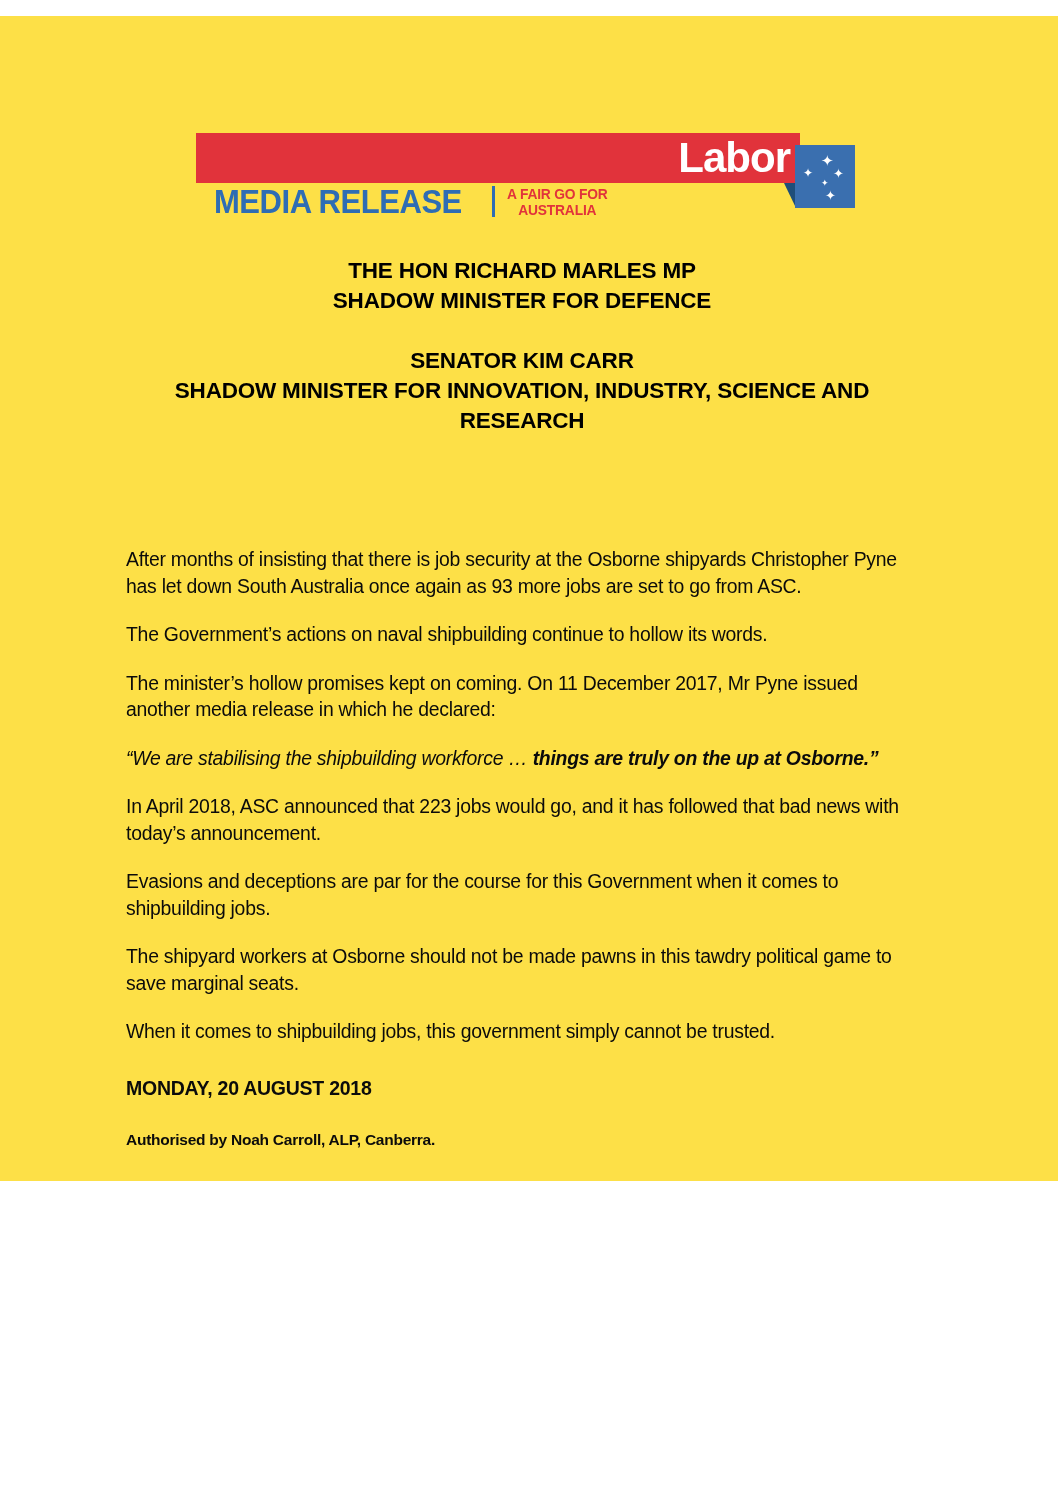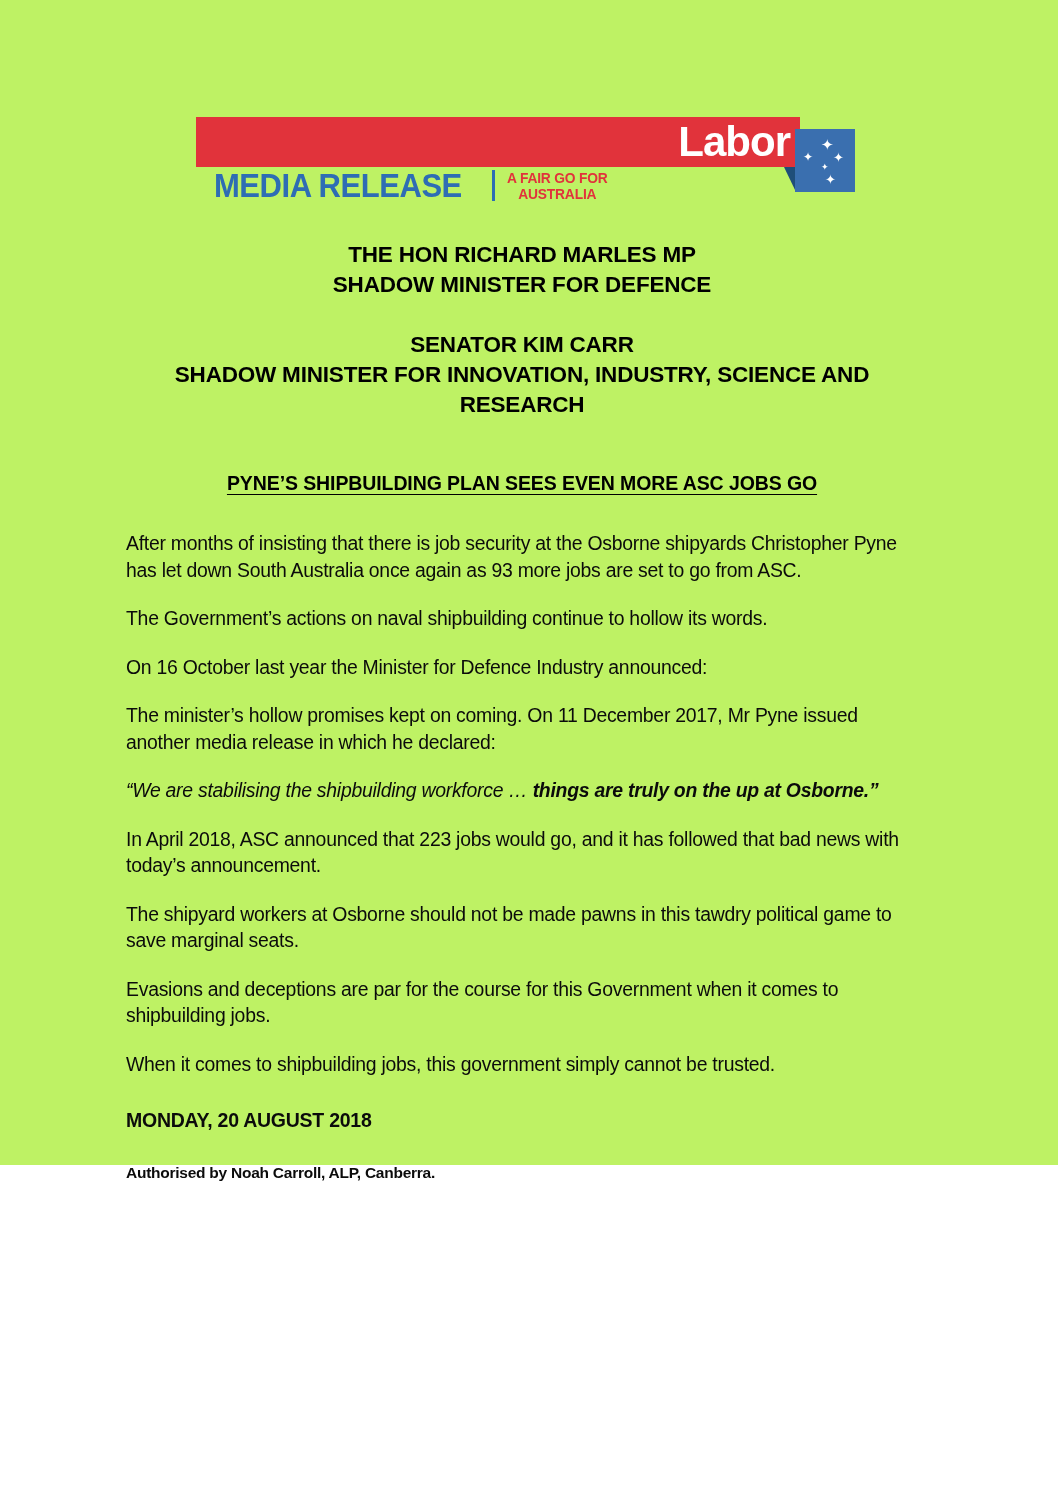--- a/index.html
+++ b/index.html
@@ -12,24 +12,24 @@
     width: 1058px;
     height: 1497px;
     position: relative;
     font-family: "Liberation Sans", sans-serif;
     color: #000000;
     overflow: hidden;
   }
 
   .page {
     position: absolute;
-    left: 0; top: 0;
+    left: 0; top: 16px;
     width: 1058px;
     height: 1165px;
-    background: #bef264;
+    background: #fde047;
   }
 
   
   .masthead {
     position: absolute;
     left: 196px;
     top: 117px;
     width: 662px;
     height: 90px;
   }
@@ -221,37 +221,33 @@
 
   <div class="titles">
     <div class="title-line">THE HON RICHARD MARLES MP</div>
     <div class="title-line">SHADOW MINISTER FOR DEFENCE</div>
     <div class="title-gap"></div>
     <div class="title-line">SENATOR KIM CARR</div>
     <div class="title-line">SHADOW MINISTER FOR INNOVATION, INDUSTRY, SCIENCE AND</div>
     <div class="title-line">RESEARCH</div>
   </div>
 
-  <div class="headline-wrap">
-    <span class="headline">PYNE’S SHIPBUILDING PLAN SEES EVEN MORE ASC JOBS GO</span>
-  </div>
 
   <div class="body-copy">
 
     <p class="para">After months of insisting that there is job security at the Osborne shipyards Christopher Pyne has let down South Australia once again as 93 more jobs are set to go from ASC.</p>
     <p class="para">The Government’s actions on naval shipbuilding continue to hollow its words.</p>
-    <p class="para">On 16 October last year the Minister for Defence Industry announced:</p>
 
 
     <p class="para">The minister’s hollow promises kept on coming. On 11 December 2017, Mr Pyne issued another media release in which he declared:</p>
 
     <p class="para quote"><span>“We are stabilising the shipbuilding workforce … </span><b>things are truly on the up at Osborne.”</b></p>
 
     <p class="para">In April 2018, ASC announced that 223 jobs would go, and it has followed that bad news with today’s announcement.</p>
+    <p class="para">Evasions and deceptions are par for the course for this Government when it comes to shipbuilding jobs.</p>
     <p class="para">The shipyard workers at Osborne should not be made pawns in this tawdry political game to save marginal seats.</p>
-    <p class="para">Evasions and deceptions are par for the course for this Government when it comes to shipbuilding jobs.</p>
     <p class="para">When it comes to shipbuilding jobs, this government simply cannot be trusted.</p>
 
     <p class="para date">MONDAY, 20 AUGUST 2018</p>
     <p class="para auth">Authorised by Noah Carroll, ALP, Canberra.</p>
   </div>
 
 </div>
 
 </body></html>

